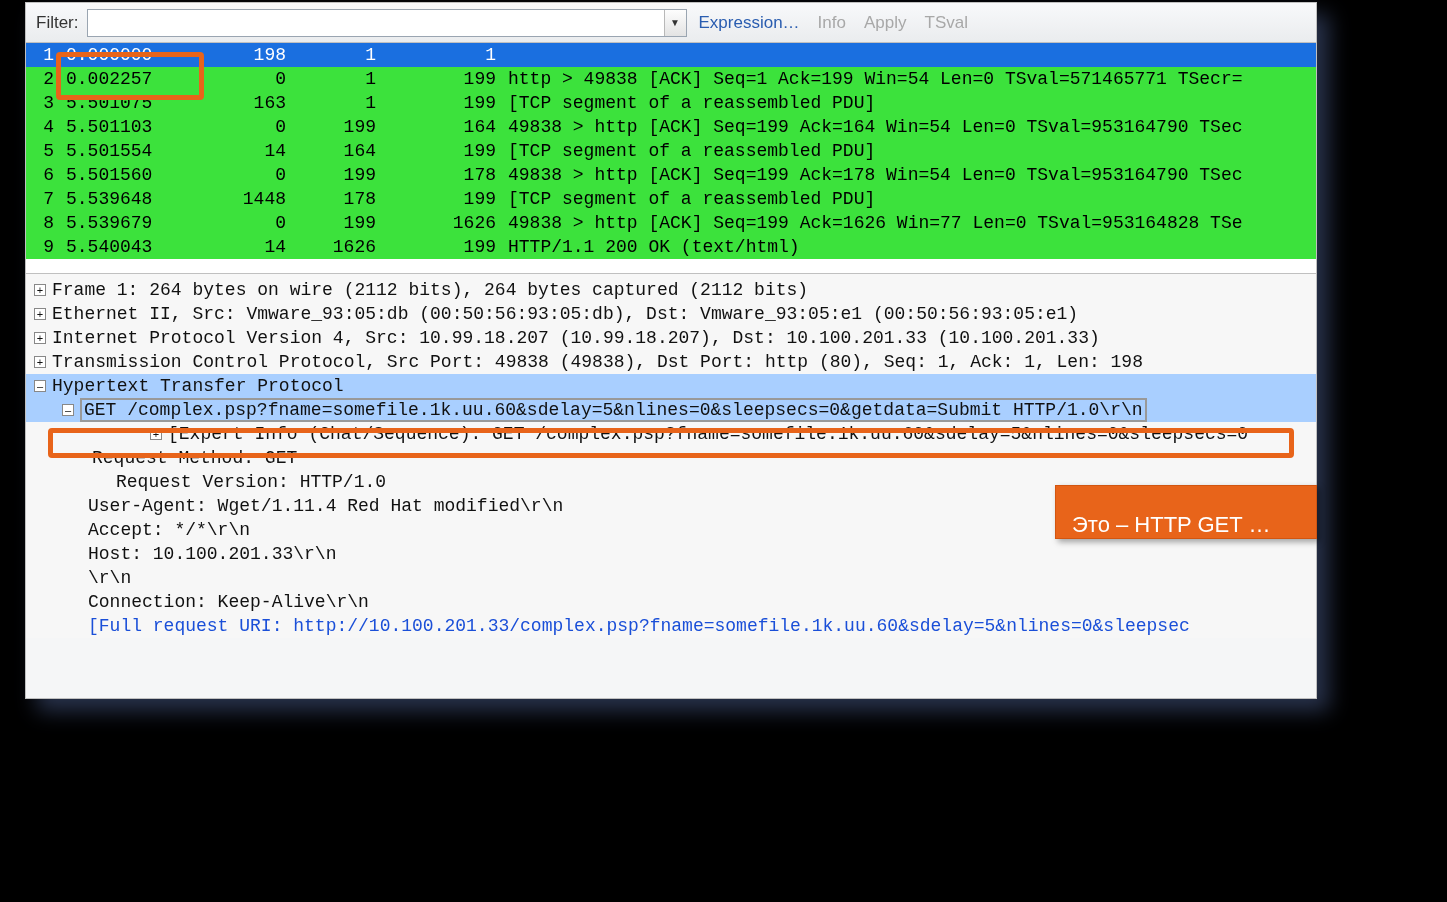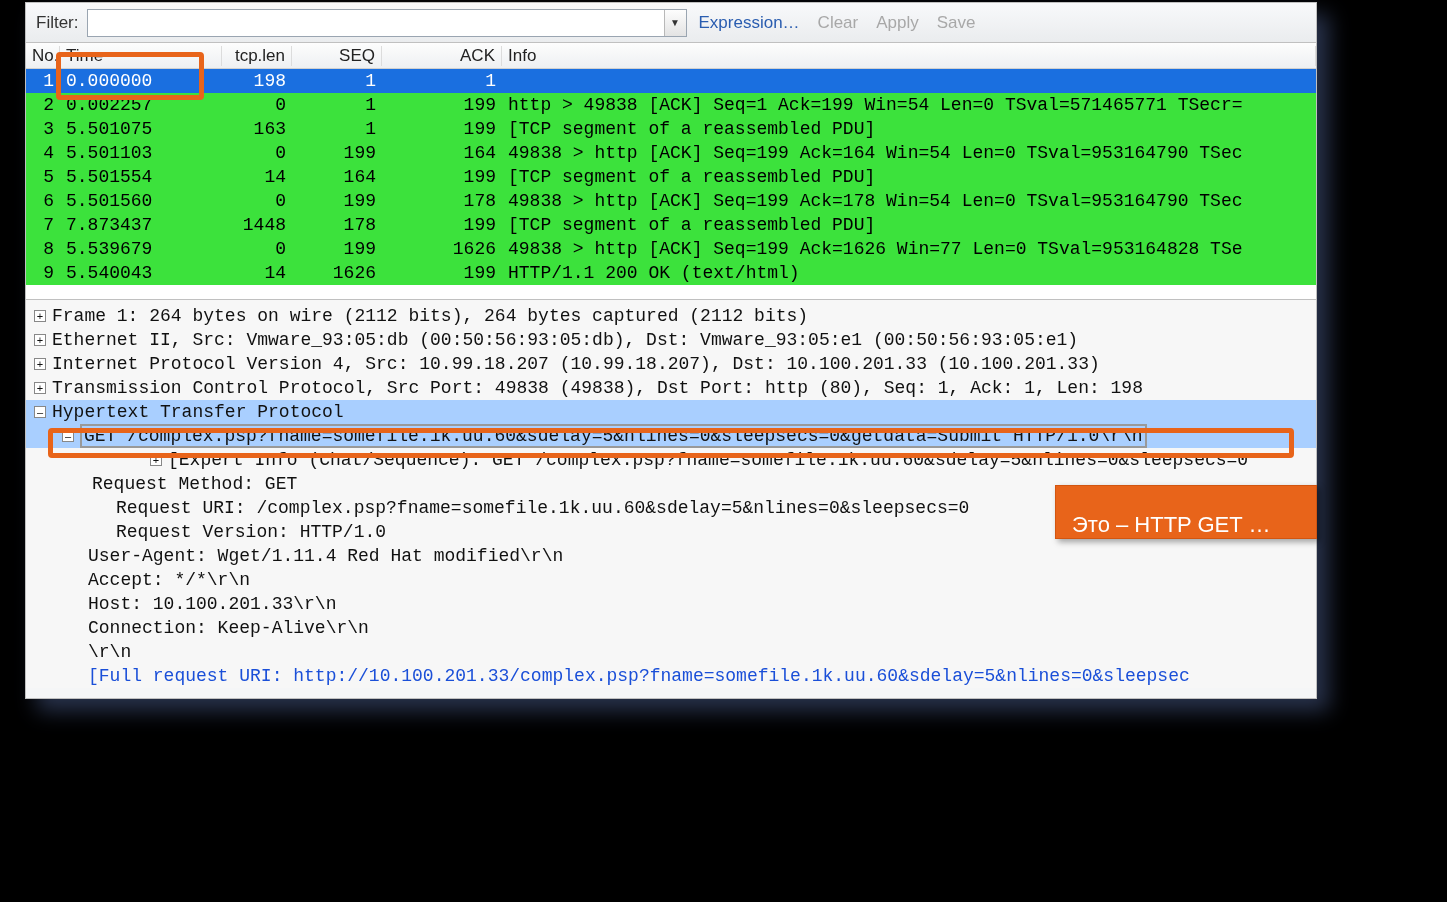--- a/index.html
+++ b/index.html
@@ -177,34 +177,26 @@
 
   <div class="filter-bar">
     <span class="filter-label">Filter:</span>
     <div class="filter-input-wrap">
       <input class="filter-input" value="" style="">
       <div class="filter-dd">
         <span>▼</span>
       </div>
     </div>
     <span class="filter-link">Expression…</span>
-    <span class="filter-disabled">Clear</span>
+    <span class="filter-disabled">Info</span>
     <span class="filter-disabled">Apply</span>
-    <span class="filter-disabled">Save</span>
+    <span class="filter-disabled">TSval</span>
   </div>
 
   <div class="packet-list">
-    <div class="pl-header">
-      <div class="col-no">No.</div>
-      <div class="col-time">Time</div>
-      <div class="col-len">tcp.len</div>
-      <div class="col-seq">SEQ</div>
-      <div class="col-ack">ACK</div>
-      <div class="col-info">Info</div>
-    </div>
     <div class="pl-body" id="packet-body">
         <div class="pl-row row-selected">
           <div class="col-no">1</div>
           <div class="col-time">0.000000</div>
           <div class="col-len">198</div>
           <div class="col-seq">1</div>
           <div class="col-ack">1</div>
         </div>
         <div class="pl-row row-green">
           <div class="col-no">2</div>
@@ -241,21 +233,21 @@
         <div class="pl-row row-green">
           <div class="col-no">6</div>
           <div class="col-time">5.501560</div>
           <div class="col-len">0</div>
           <div class="col-seq">199</div>
           <div class="col-ack">178</div>
           <div class="col-info">49838 &gt; http [ACK] Seq=199 Ack=178 Win=54 Len=0 TSval=953164790 TSec</div>
         </div>
         <div class="pl-row row-green">
           <div class="col-no">7</div>
-          <div class="col-time">7.873437</div>
+          <div class="col-time">5.539648</div>
           <div class="col-len">1448</div>
           <div class="col-seq">178</div>
           <div class="col-ack">199</div>
           <div class="col-info">[TCP segment of a reassembled PDU]</div>
         </div>
         <div class="pl-row row-green">
           <div class="col-no">8</div>
           <div class="col-time">5.539679</div>
           <div class="col-len">0</div>
           <div class="col-seq">199</div>
@@ -300,39 +292,36 @@
       <span class="dp-sel-inner">GET /complex.psp?fname=somefile.1k.uu.60&amp;sdelay=5&amp;nlines=0&amp;sleepsecs=0&amp;getdata=Submit HTTP/1.0\r\n</span>
     </div>
     <div class="dp-line dp-indent-2">
       <span class="dp-exp" style="margin-left:62px">+</span>
       <span>[Expert Info (Chat/Sequence): GET /complex.psp?fname=somefile.1k.uu.60&amp;sdelay=5&amp;nlines=0&amp;sleepsecs=0</span>
     </div>
     <div class="dp-line" style="padding-left:66px">
       <span>Request Method: GET</span>
     </div>
     <div class="dp-line" style="padding-left:90px">
-      <span>Request URI: /complex.psp?fname=somefile.1k.uu.60&amp;sdelay=5&amp;nlines=0&amp;sleepsecs=0</span>
-    </div>
-    <div class="dp-line" style="padding-left:90px">
       <span>Request Version: HTTP/1.0</span>
     </div>
     <div class="dp-line dp-indent-2">
       <span>User-Agent: Wget/1.11.4 Red Hat modified\r\n</span>
     </div>
     <div class="dp-line dp-indent-2">
       <span>Accept: */*\r\n</span>
     </div>
     <div class="dp-line dp-indent-2">
       <span>Host: 10.100.201.33\r\n</span>
     </div>
     <div class="dp-line dp-indent-2">
+      <span>\r\n</span>
+    </div>
+    <div class="dp-line dp-indent-2">
       <span>Connection: Keep-Alive\r\n</span>
-    </div>
-    <div class="dp-line dp-indent-2">
-      <span>\r\n</span>
     </div>
     <div class="dp-line dp-indent-2">
       <span class="dp-link">[Full request URI: http://10.100.201.33/complex.psp?fname=somefile.1k.uu.60&amp;sdelay=5&amp;nlines=0&amp;sleepsec</span>
     </div>
   </div>
 </div>
 
 <div class="callout-box callout-time"></div>
 <div class="callout-box callout-get"></div>
 <div class="annotation">

